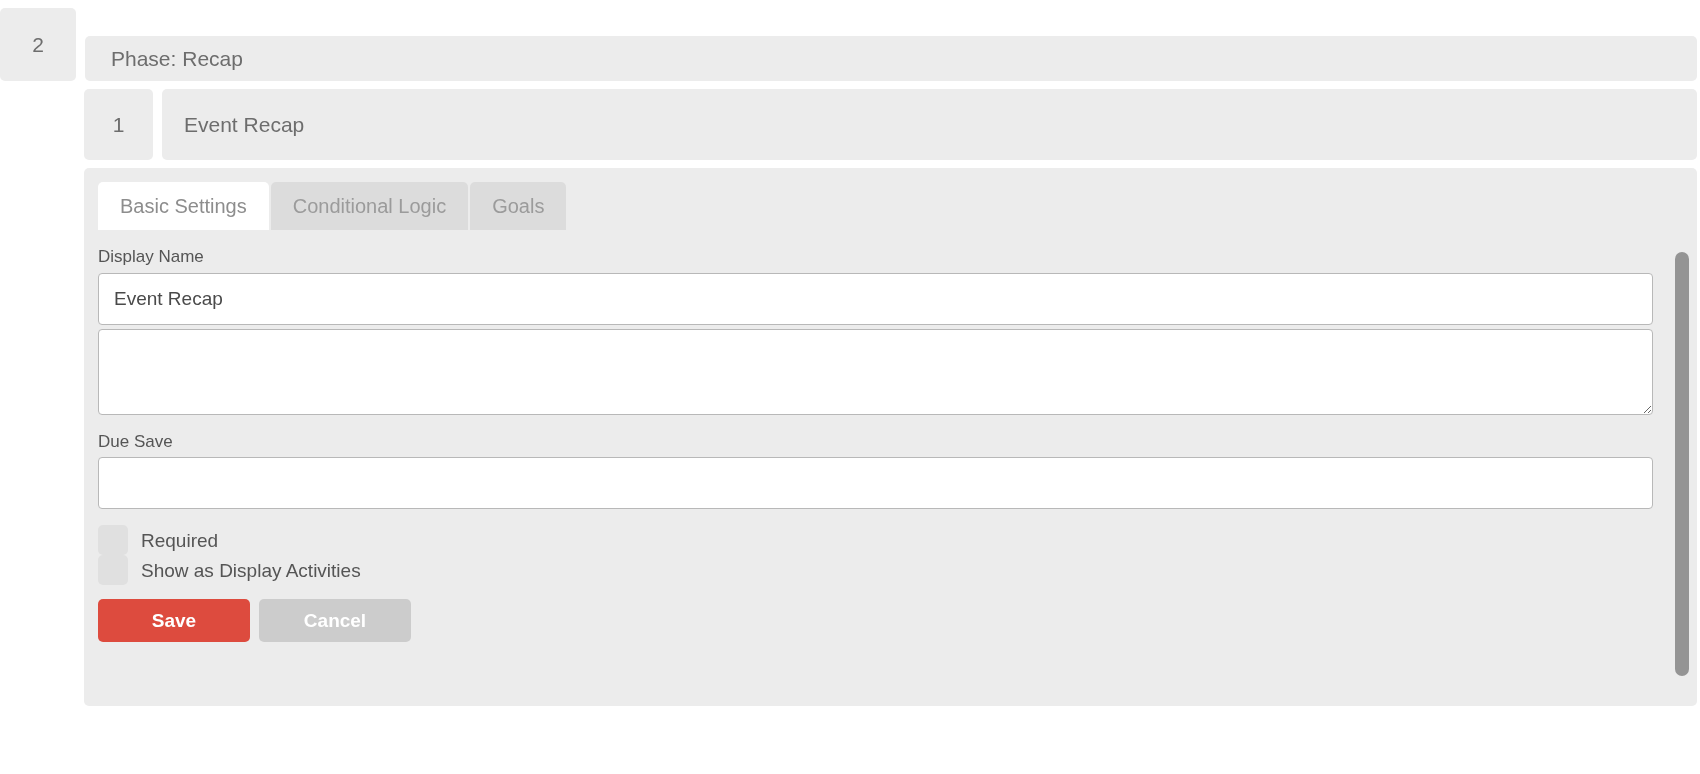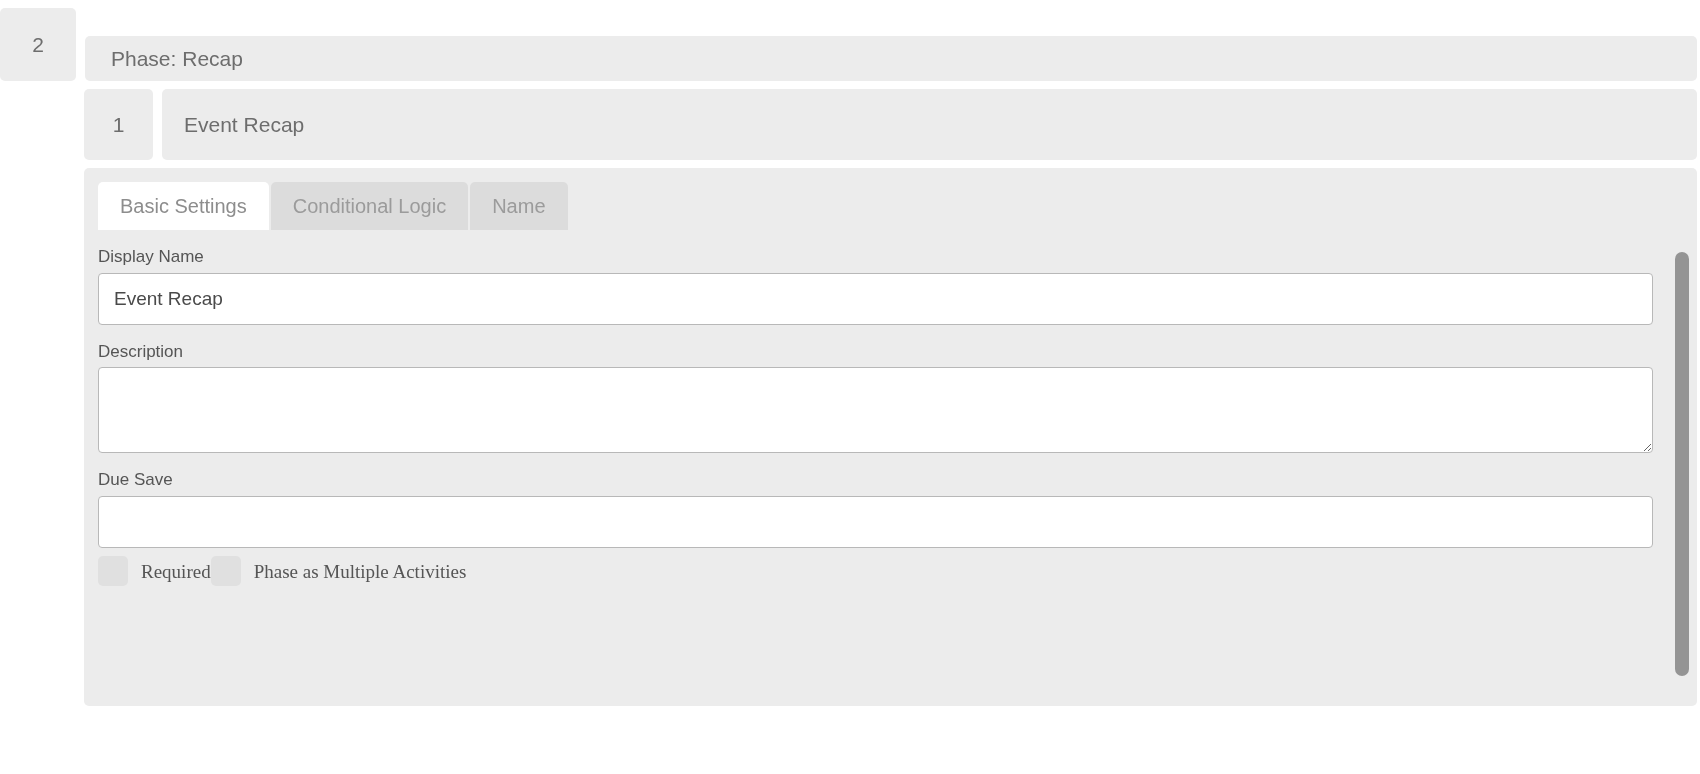--- a/index.html
+++ b/index.html
@@ -148,24 +148,23 @@
     color: #4a4a4a;
     padding: 8px 15px;
     font-family: "Liberation Sans", sans-serif;
     outline: none;
     resize: vertical;
   }
   .field-block { margin-bottom: 4px; }
 
   
   .checks {
-    margin-top: 8px;
-    display: flex;
-    flex-direction: row;
-    font-family: Liberation Serif, serif;
+    margin-top: 16px;
+    display: flex;
+    flex-direction: column;
   }
   .check-row {
     display: flex;
     align-items: center;
     height: 30px;
   }
   .checkbox {
     width: 30px; height: 30px;
     background: #e0e0e0;
     border-radius: 5px;
@@ -247,50 +246,53 @@
     <div class="panel-inner">
 
       <div class="tabs">
         <div class="tab active">
           <span>Basic Settings</span>
         </div>
         <div class="tab">
           <span>Conditional Logic</span>
         </div>
         <div class="tab">
-          <span>Name</span>
+          <span>Goals</span>
         </div>
       </div>
 
       <div class="field-block">
         <div class="field-label">Display Name</div>
         <input class="text-input" type="text" value="Event Recap" style="">
       </div>
 
       <div class="field-block">
-        <div class="field-label">Description</div>
         <textarea class="text-area" style=""></textarea>
       </div>
 
       <div class="field-block">
         <div class="field-label">Due Save</div>
         <input class="text-input" type="text" value="" style="">
       </div>
 
       <div class="checks">
         <div class="check-row">
           <div class="checkbox"></div>
           <div class="check-label">Required</div>
         </div>
         <div class="check-row">
           <div class="checkbox"></div>
-          <div class="check-label">Phase as Multiple Activities</div>
-        </div>
-      </div>
-
+          <div class="check-label">Show as Display Activities</div>
+        </div>
+      </div>
+
+      <div class="buttons">
+        <button class="btn btn-save">Save</button>
+        <button class="btn btn-cancel">Cancel</button>
+      </div>
 
     </div>
 
     <div class="scroll-track">
       <div class="scroll-thumb"></div>
     </div>
   </div>
 
 </div>
 

